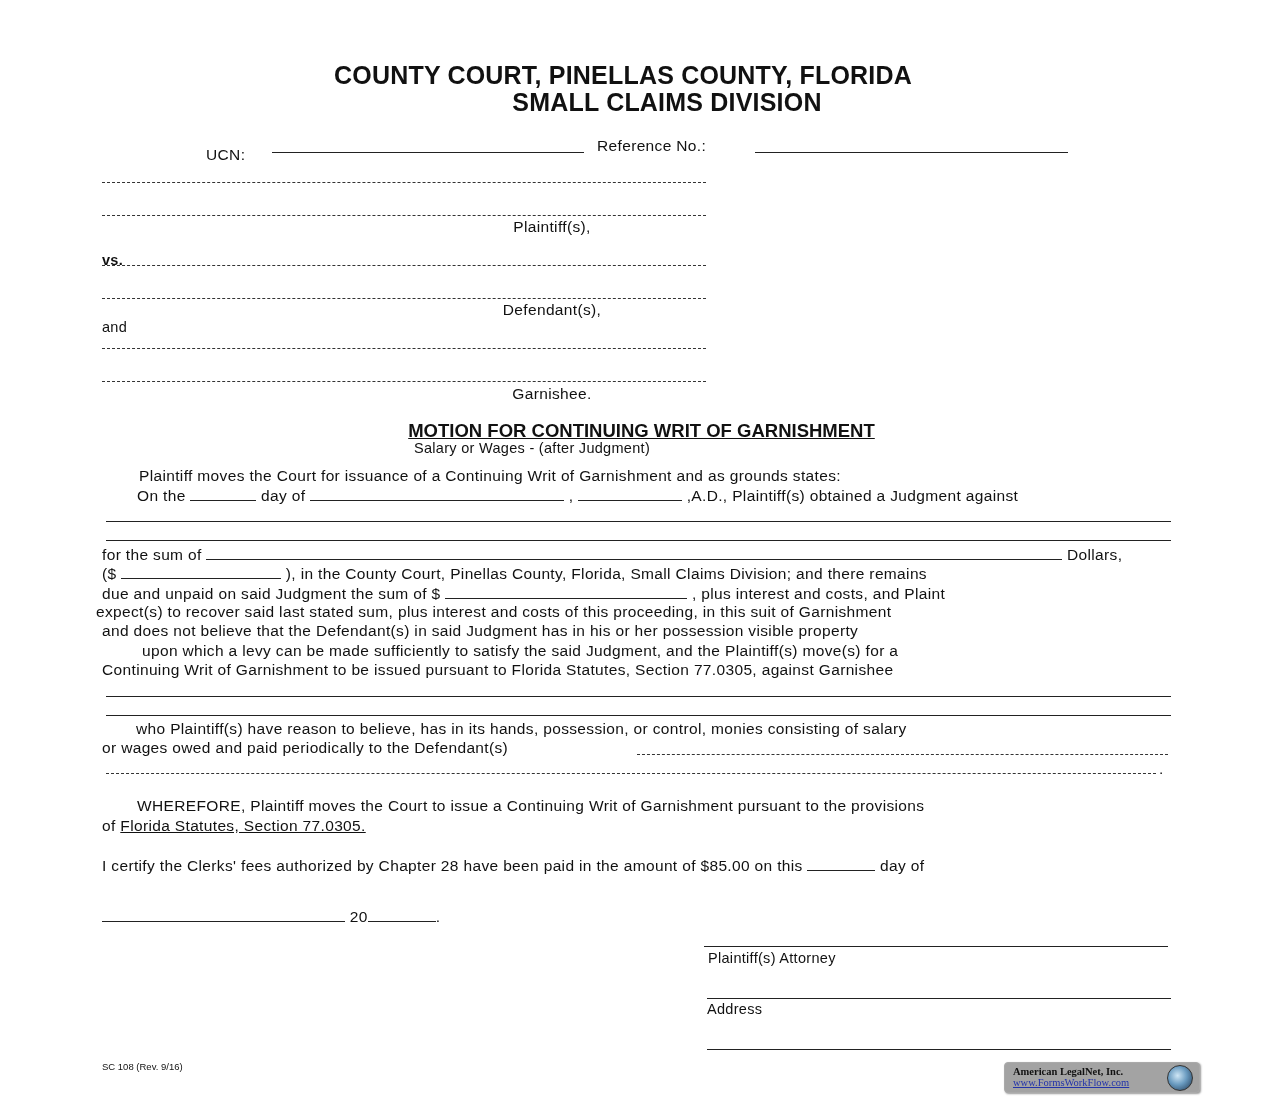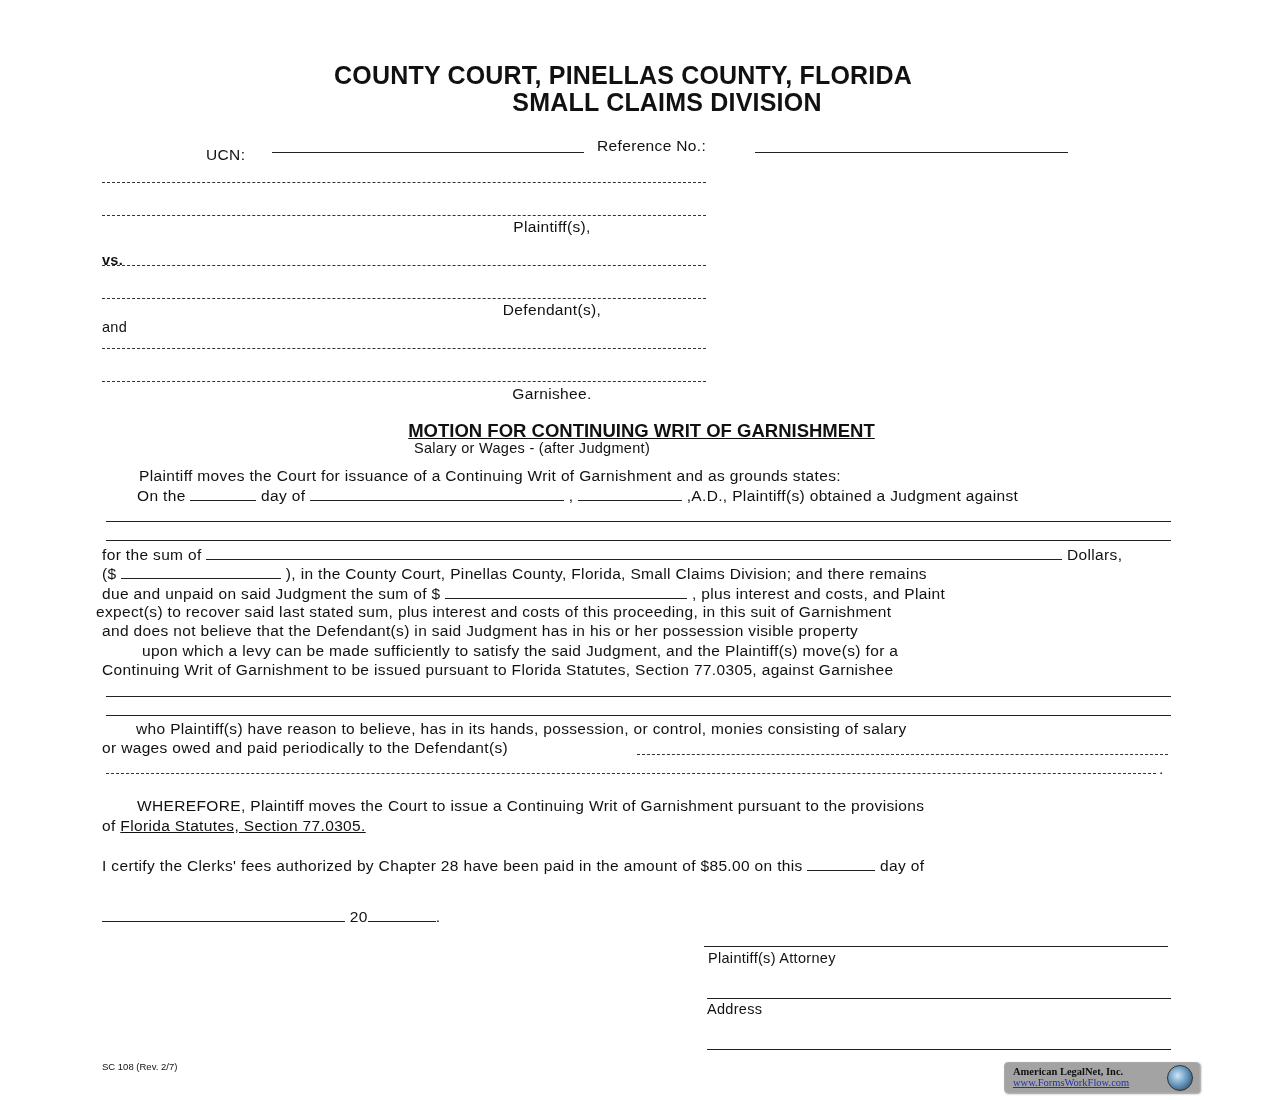--- a/index.html
+++ b/index.html
@@ -106,18 +106,18 @@
   <span class="blank" style="width:243px;"></span>
   <span>20</span><span class="blank" style="width:68px;"></span><span>.</span>
 </div>
 
 <div class="hline" style="left:704px; top:946px; width:464px;"></div>
 <div class="abs fs14" style="left:708px; top:950px;">Plaintiff(s) Attorney</div>
 <div class="hline" style="left:707px; top:998px; width:464px;"></div>
 <div class="abs fs14" style="left:707px; top:1001px;">Address</div>
 <div class="hline" style="left:707px; top:1049px; width:464px;"></div>
 
-<div class="abs" style="left:102px; top:1061px; font-size:9.5px;">SC 108 (Rev. 2/7)</div>
+<div class="abs" style="left:102px; top:1061px; font-size:9.5px;">SC 108 (Rev. 9/16)</div>
 <div class="logo-box">
   <div class="logo-t1">American LegalNet, Inc.</div>
   <div class="logo-t2">www.FormsWorkFlow.com</div>
   <div class="globe"></div>
 </div>
 
 </body></html>

